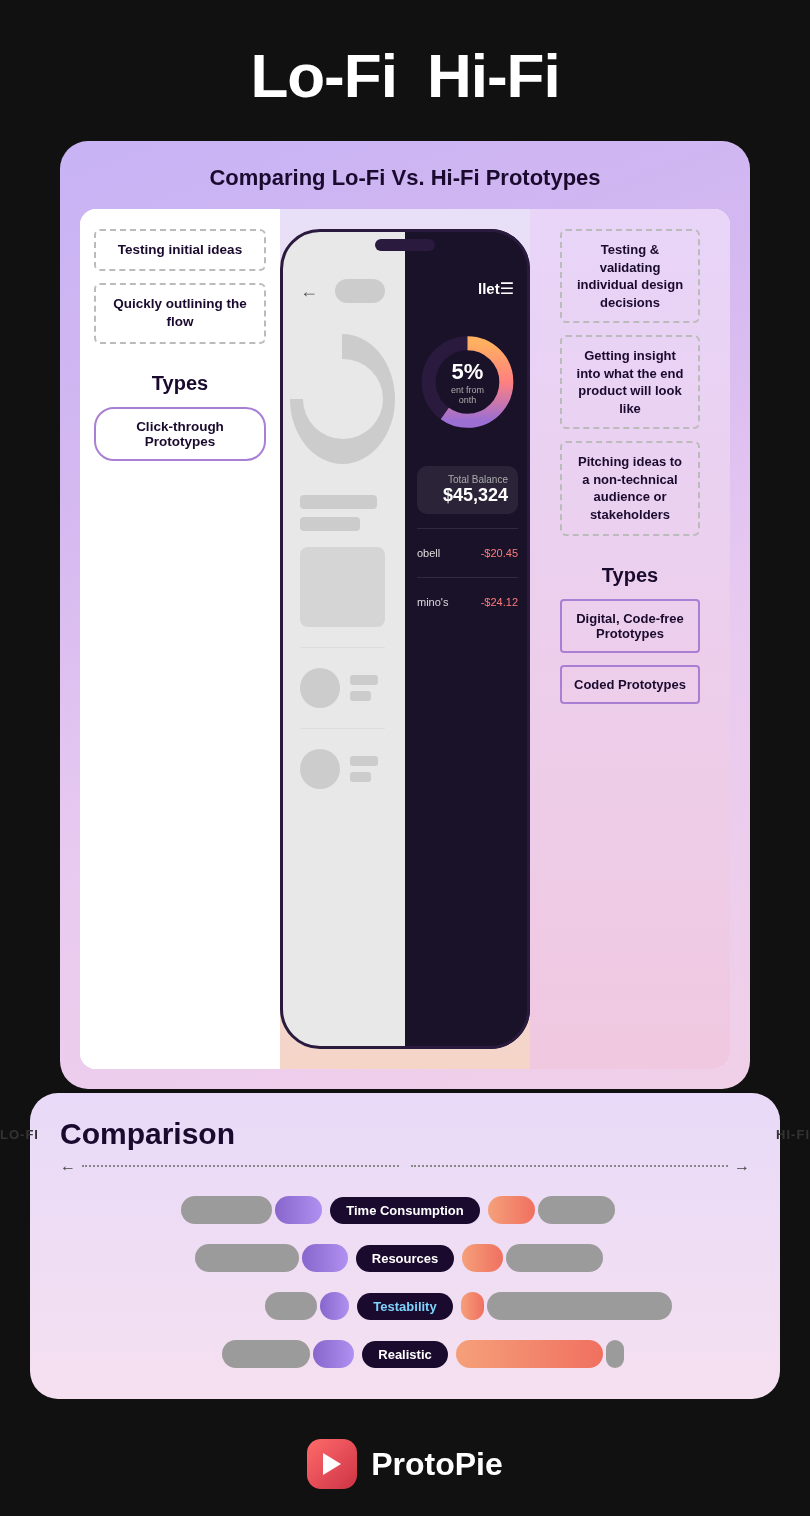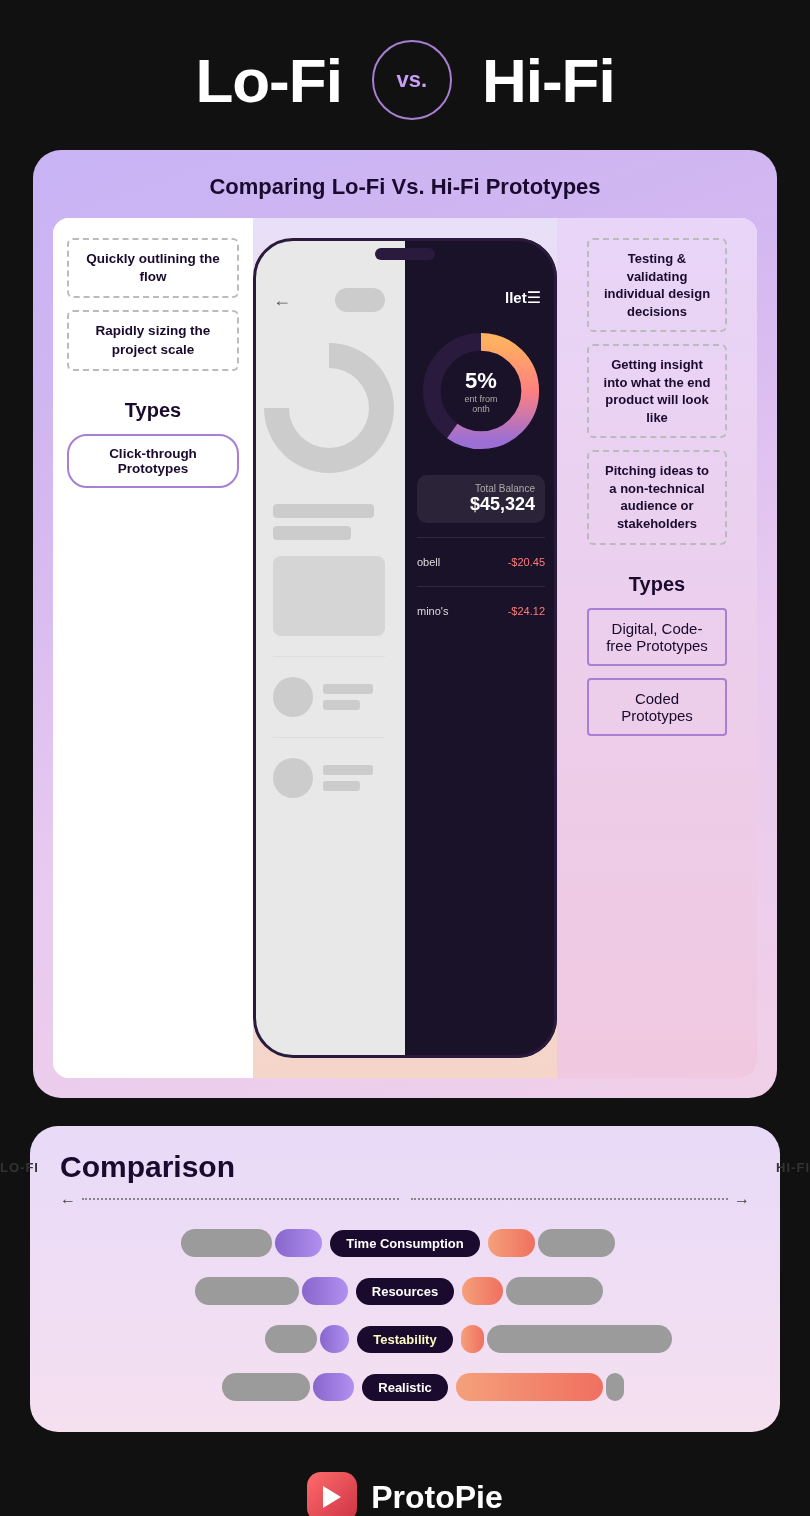--- a/index.html
+++ b/index.html
@@ -45,23 +45,23 @@
       font-size: 62px;
       font-weight: 900;
       color: #fff;
       letter-spacing: -1px;
     }
 
     
     .main-card {
       background: linear-gradient(160deg, #c8b3f5 0%, #d4b8f0 30%, #e8caf0 60%, #f0d0e8 100%);
       border-radius: 28px;
-      width: 744px;
+      width: 690px;
       padding: 24px 20px 20px;
-      margin-bottom: 28px;
+      margin-bottom: 4px;
     }
     .card-title {
       text-align: center;
       font-size: 22px;
       font-weight: 900;
       color: #1a0a2e;
       margin-bottom: 18px;
     }
 
     
@@ -396,22 +396,22 @@
       font-size: 20px;
       font-weight: 900;
       color: #1a0a2e;
       text-align: center;
       margin-top: 16px;
     }
     .right-type-pill {
       border: 2px solid #a97fd4;
       border-radius: 4px;
       padding: 10px 12px;
-      font-size: 15px;
-      font-weight: 400;
+      font-size: 13px;
+      font-weight: 700;
       color: #1a0a2e;
       text-align: center;
     }
 
     
     .comparison-section {
       background: linear-gradient(180deg, #e8daf8 0%, #f5e0f0 100%);
       border-radius: 28px;
       width: 750px;
       padding: 24px 30px 28px;
@@ -471,34 +471,31 @@
       font-size: 32px;
       font-weight: 900;
       color: #fff;
     }
   </style>
 </head>
 <body>
 
 <div class="header">
   <span class="header-lofi">Lo-Fi</span>
-  <div class="header-vs">
-    <span>vs.</span>
-  </div>
   <span class="header-hifi">Hi-Fi</span>
 </div>
 
 <div class="main-card">
   <div class="card-title">Comparing Lo-Fi Vs. Hi-Fi Prototypes</div>
 
   <div class="content-area">
 
     <div class="left-col">
+      <div class="dashed-box">Testing initial ideas</div>
       <div class="dashed-box">Quickly outlining the flow</div>
-      <div class="dashed-box">Rapidly sizing the project scale</div>
       <div class="types-label">Types</div>
       <div class="type-pill">Click-through Prototypes</div>
     </div>
 
     <div class="center-col">
       <div class="phone-container">
 
         <div class="phone-lofi">
           <div class="phone-lofi-inner">
             <div class="lofi-nav">
@@ -630,21 +627,21 @@
         <div style="flex: 1 1 0%; display: flex; justify-content: flex-start; align-items: center; gap: 3px; padding-left: 8px;">
           <div style="width: 14%; height: 28px; background: linear-gradient(90deg, rgb(245, 160, 122), rgb(240, 112, 96)); border-radius: 14px;"></div>
           <div style="width: 34%; height: 28px; background: rgb(155, 155, 155); border-radius: 14px;"></div>
         </div>
       </div>
       <div style="display: flex; align-items: center; height: 34px; position: relative; gap: 0px;">
         <div style="flex: 1 1 0%; display: flex; justify-content: flex-end; align-items: center; gap: 3px; padding-right: 8px;">
           <div style="width: 18%; height: 28px; background: rgb(155, 155, 155); border-radius: 14px;"></div>
           <div style="width: 10%; height: 28px; background: linear-gradient(90deg, rgb(136, 102, 204), rgb(176, 144, 240)); border-radius: 14px;"></div>
         </div>
-        <div style="background: rgb(26, 10, 46); color: #fef9c3; font-size: 13px; font-weight: 700; padding: 6px 16px; border-radius: 20px; white-space: nowrap; z-index: 2; flex-shrink: 0;">Testability</div>
+        <div style="background: rgb(26, 10, 46); color: #7dd3fc; font-size: 13px; font-weight: 700; padding: 6px 16px; border-radius: 20px; white-space: nowrap; z-index: 2; flex-shrink: 0;">Testability</div>
         <div style="flex: 1 1 0%; display: flex; justify-content: flex-start; align-items: center; gap: 3px; padding-left: 8px;">
           <div style="width: 8%; height: 28px; background: linear-gradient(90deg, rgb(245, 160, 122), rgb(240, 112, 96)); border-radius: 14px;"></div>
           <div style="width: 64%; height: 28px; background: rgb(155, 155, 155); border-radius: 14px;"></div>
         </div>
       </div>
       <div style="display: flex; align-items: center; height: 34px; position: relative; gap: 0px;">
         <div style="flex: 1 1 0%; display: flex; justify-content: flex-end; align-items: center; gap: 3px; padding-right: 8px;">
           <div style="width: 30%; height: 28px; background: rgb(155, 155, 155); border-radius: 14px;"></div>
           <div style="width: 14%; height: 28px; background: linear-gradient(90deg, rgb(136, 102, 204), rgb(176, 144, 240)); border-radius: 14px;"></div>
         </div>

